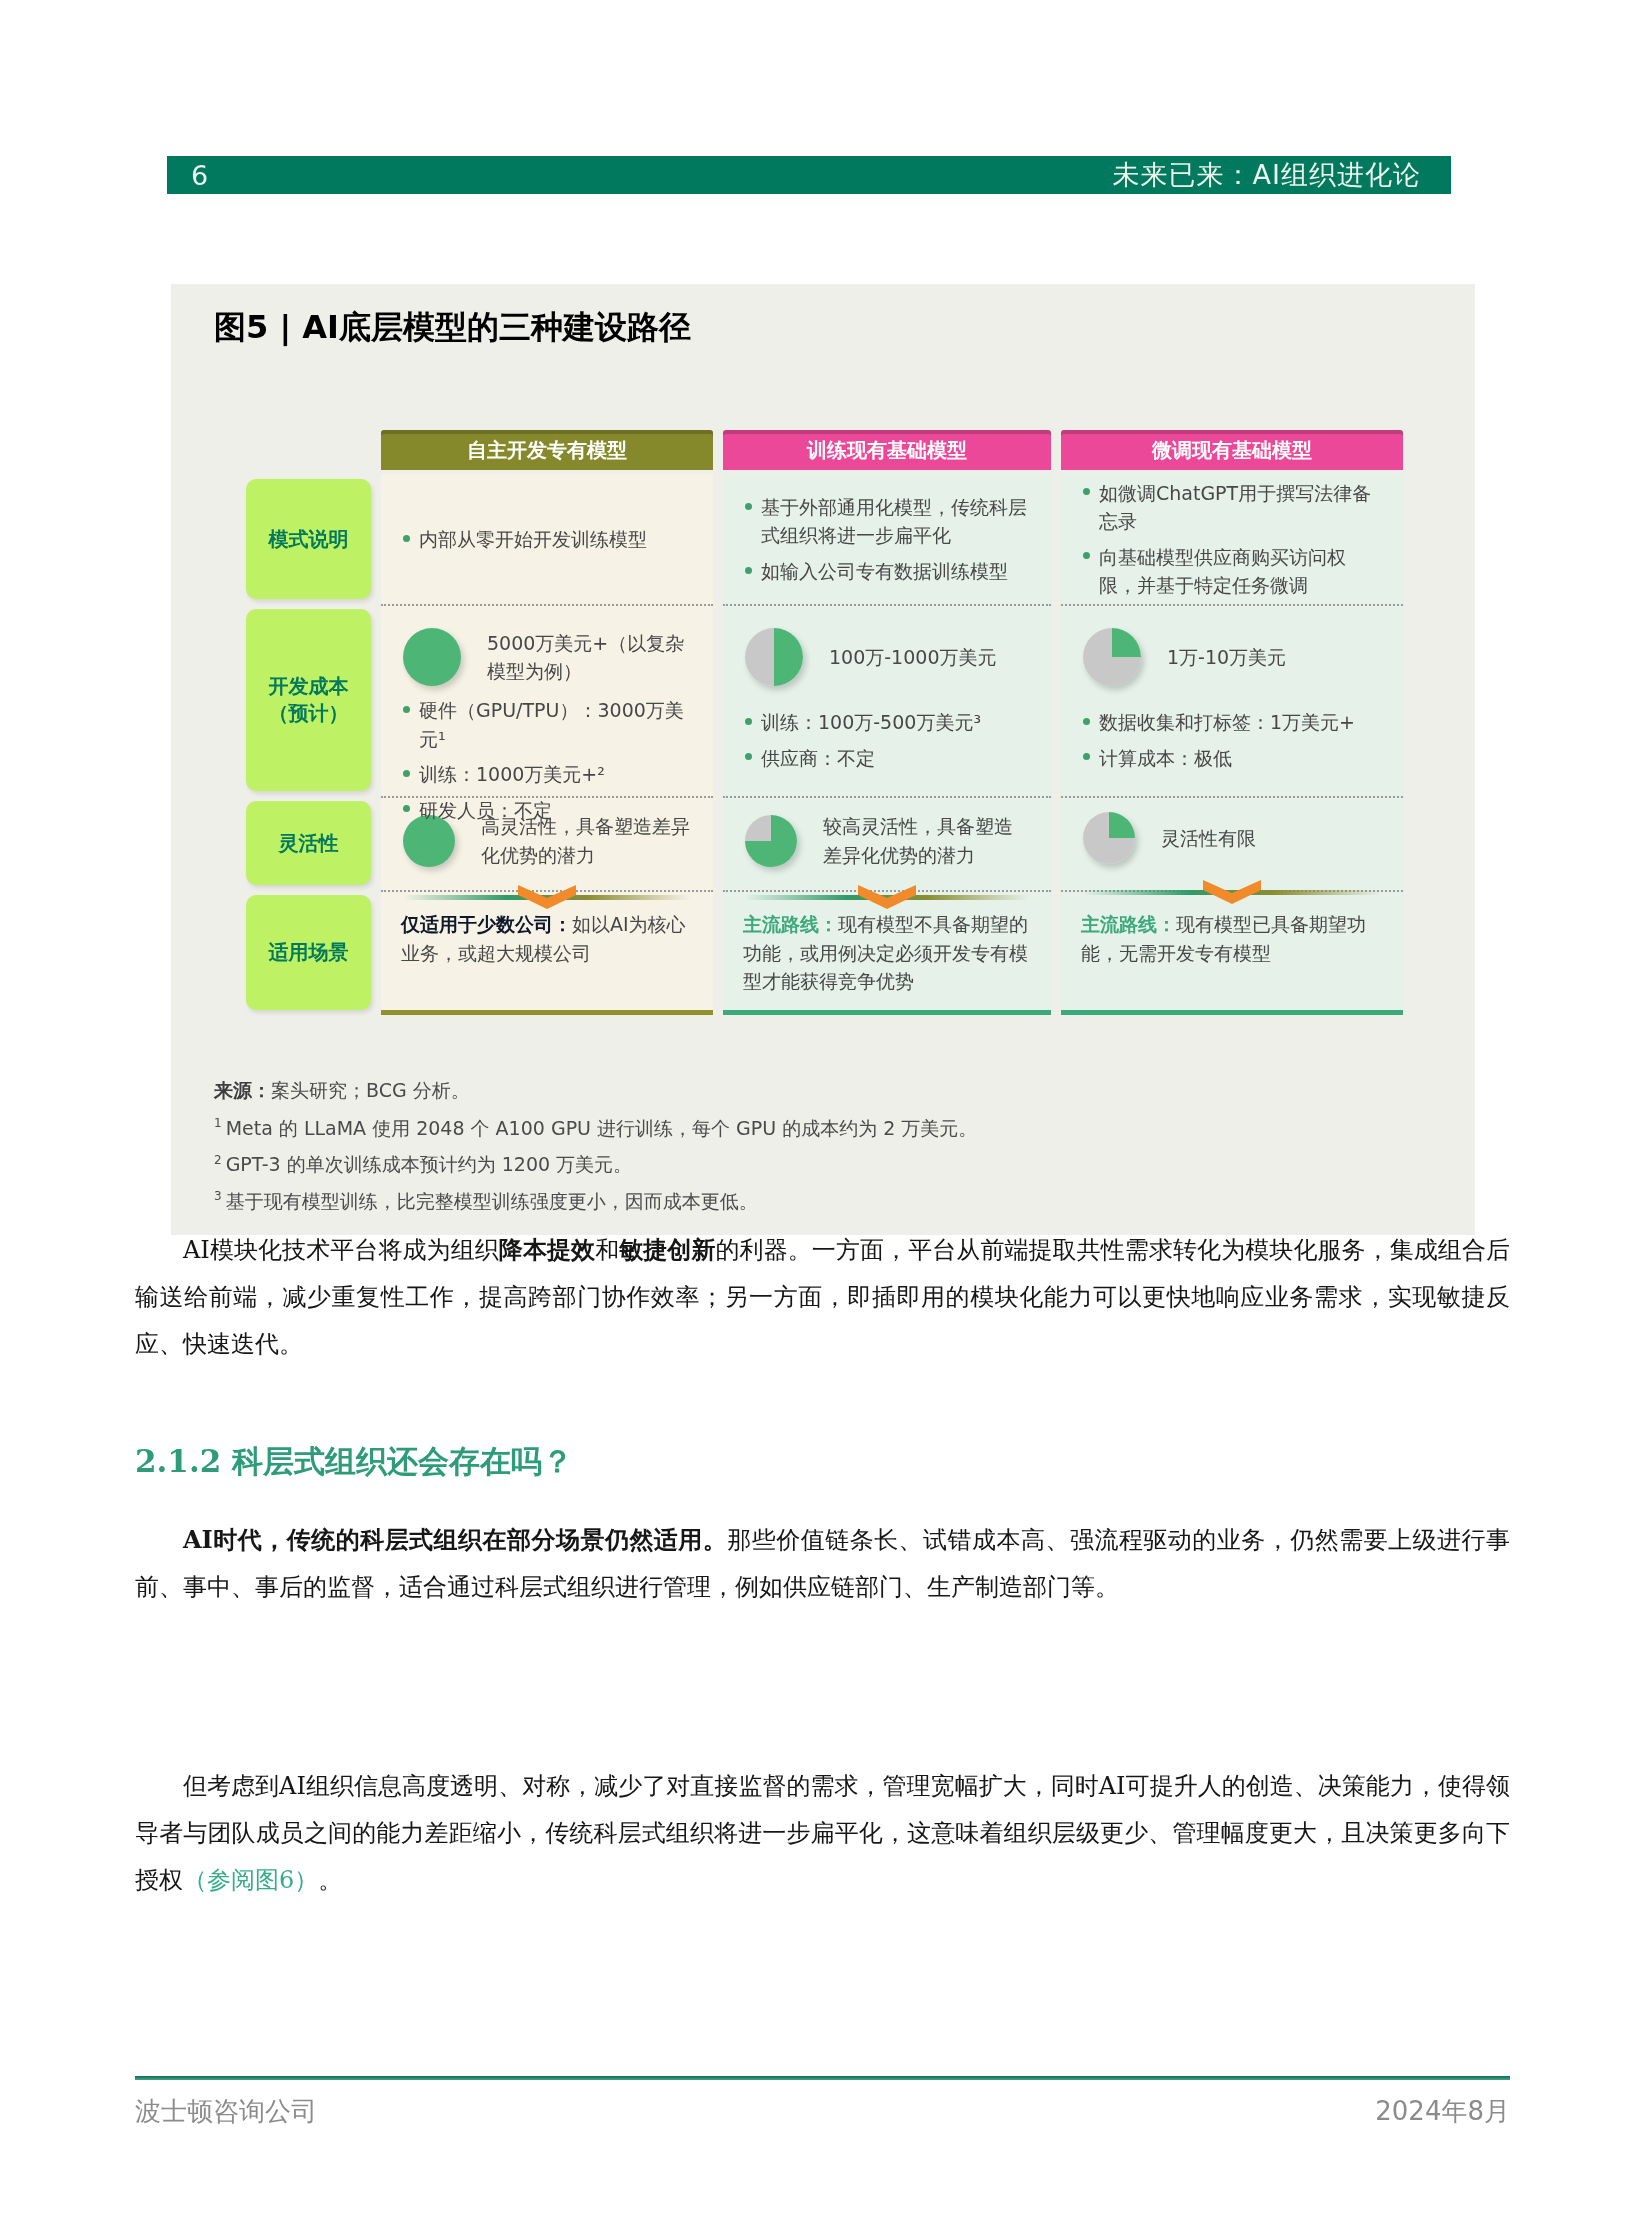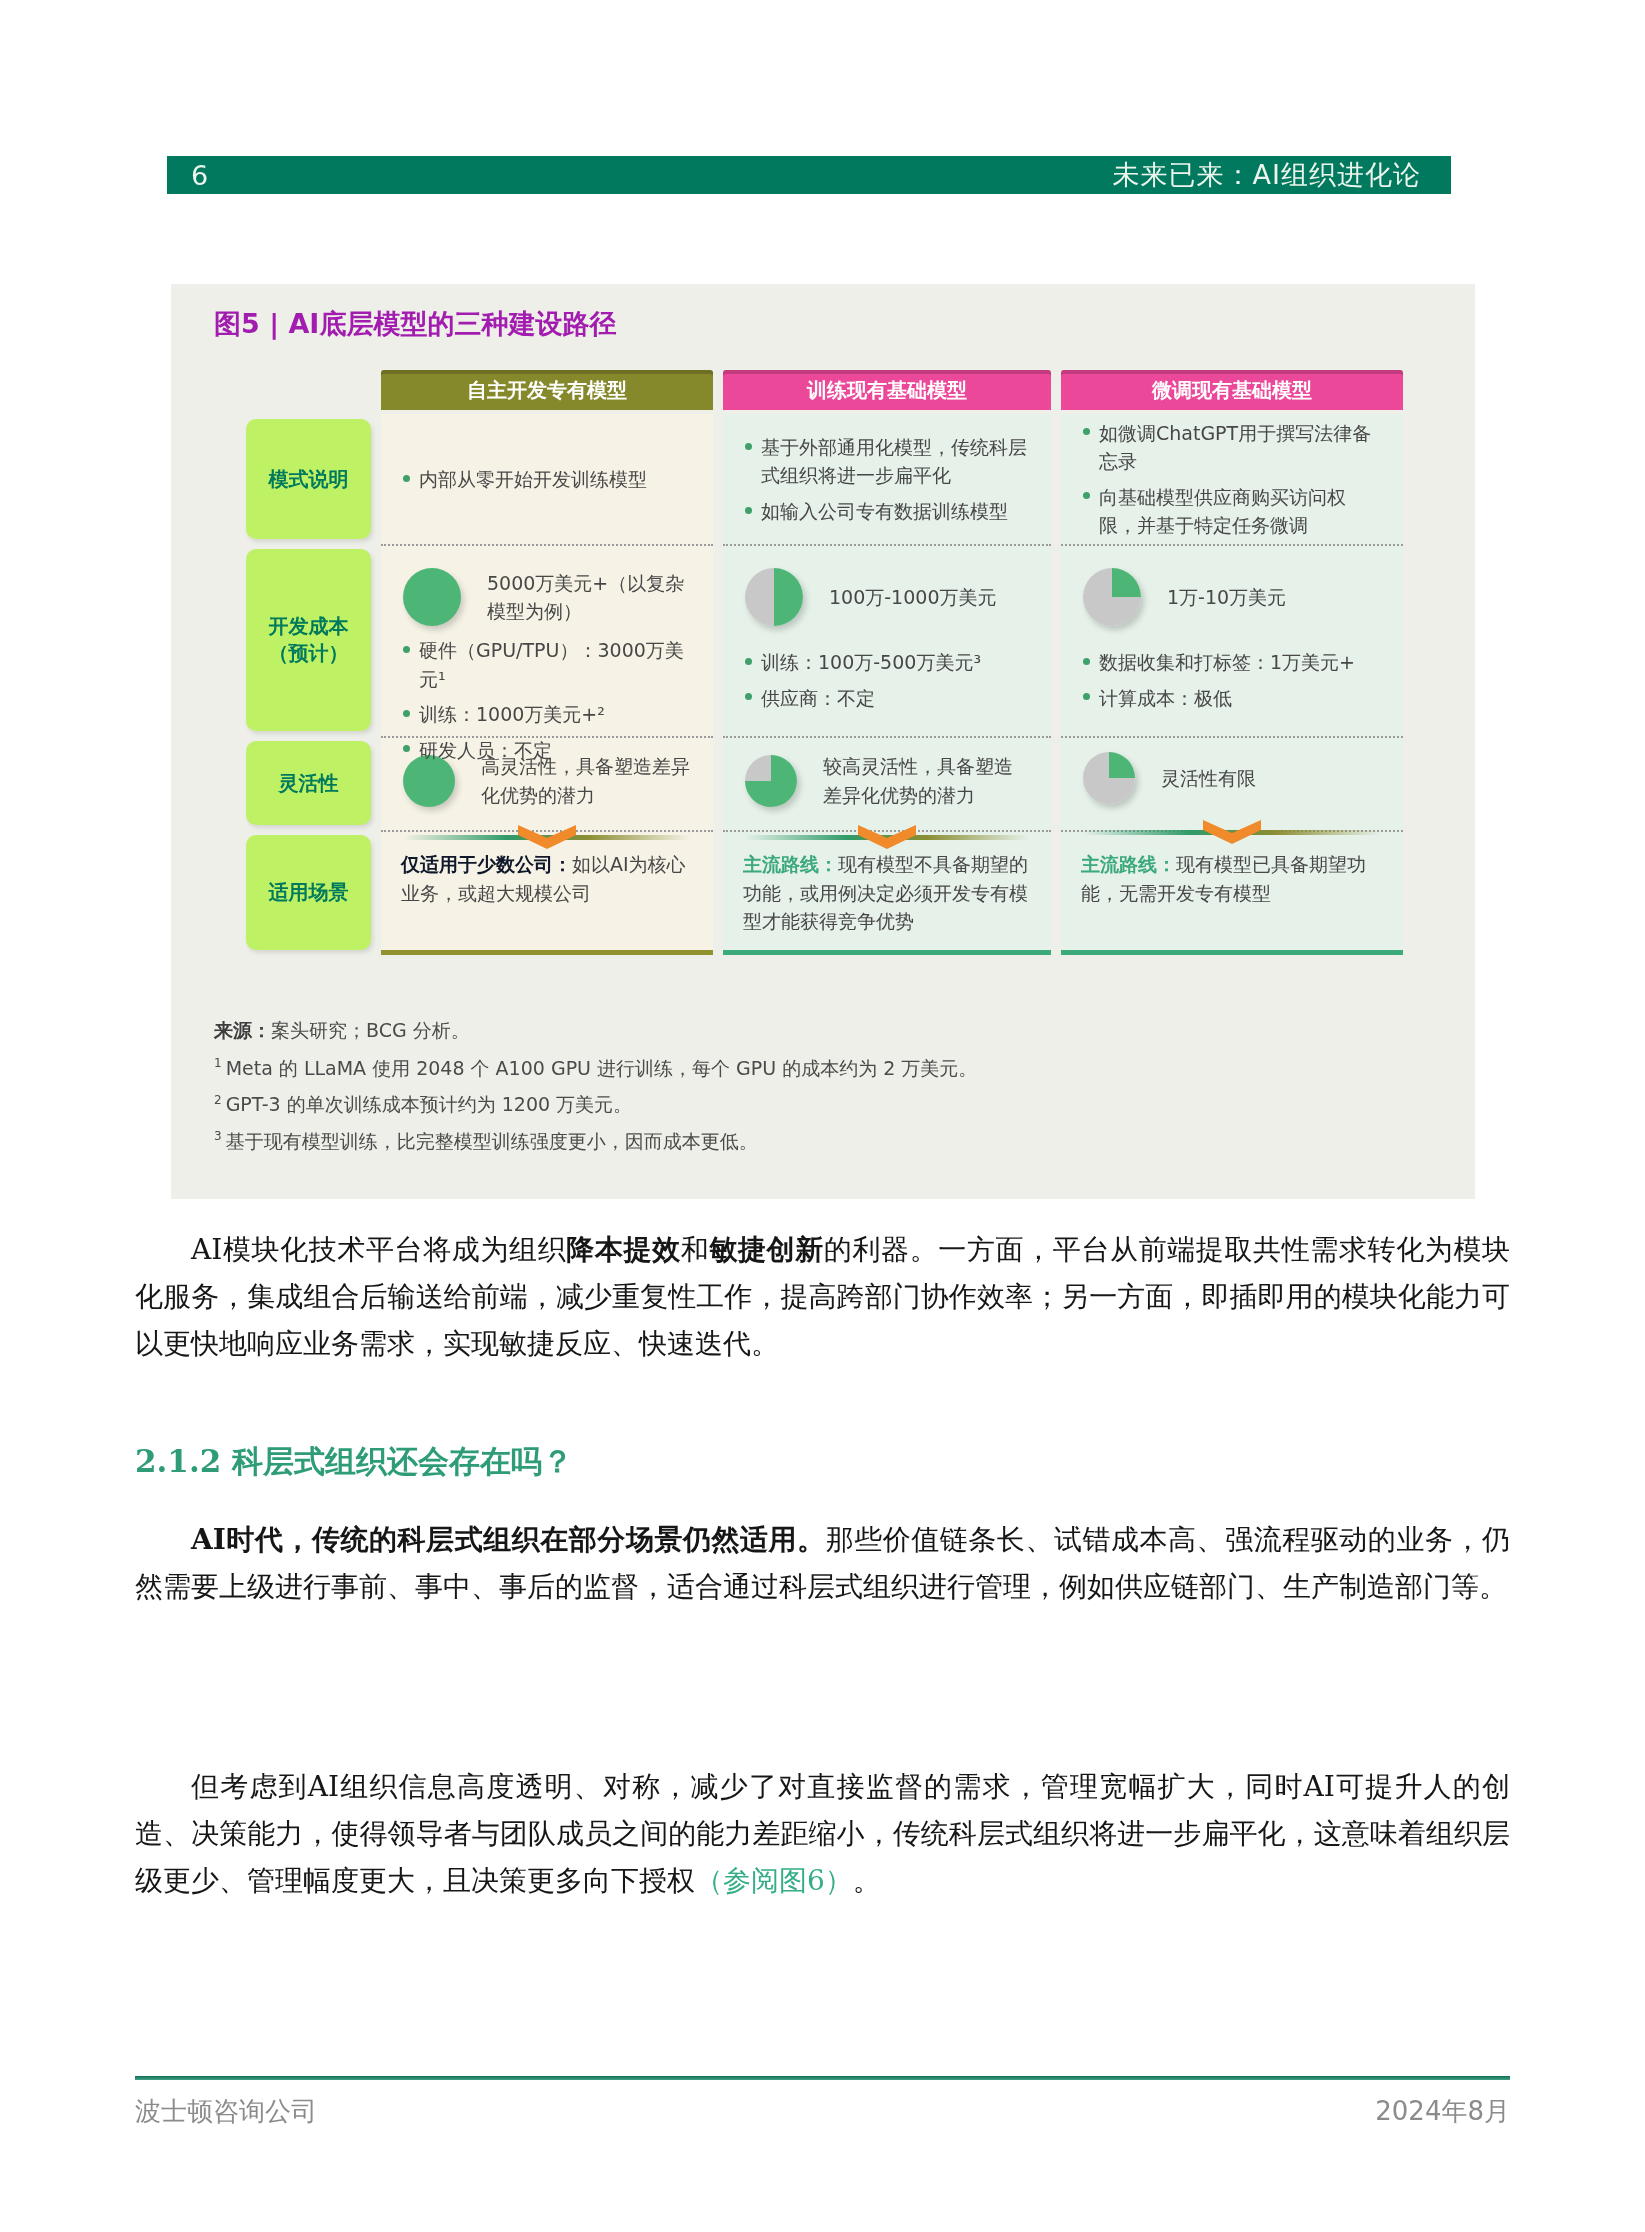--- a/index.html
+++ b/index.html
@@ -21,21 +21,21 @@
   }
   .topbar .pageno { color:#EDF5EC; font-size:27px; }
   .topbar .htitle { color:#EDF5EC; font-size:27px; letter-spacing:1px; }
 
   
   .figure {
     position:absolute; left:171px; top:284px; width:1304px; min-height:915px;
     background:#EFEFEA;
     padding:22px 72px 20px 43px;
   }
-  .fig-title { color:#a21caf; font-size:27px; font-weight:bold; margin-bottom:28px; }
+  .fig-title { color:#000000; font-size:32px; font-weight:bold; margin-bottom:80px; }
 
   .fgrid {
     display:grid;
     margin-left:32px;
     grid-template-columns:125px 332px 328px 342px;
     grid-template-rows:44px 130px 192px 94px 125px;
     column-gap:10px;
   }
 
   .tab {
@@ -96,21 +96,21 @@
   .fignotes { margin-top:62px; font-size:19px; color:#4a4a4a; line-height:1.45; }
   .fignotes .srcline { margin-bottom:10px; }
   .fignotes .srclabel { font-weight:bold; color:#3d3d3d; }
   .fignotes .note { margin-top:9px; }
   .fignotes sup { font-size:12px; margin-right:4px; }
 
   
   .bodytext {
     position:absolute; left:135px; width:1375px;
     font-family:"DejaVu Serif","Liberation Serif",serif;
-    font-size:28px; line-height:47px; color:#161616;
+    font-size:24px; line-height:47px; color:#161616;
     text-align:justify; text-indent:2em;
   }
   .p1 { top:1226px; }
   .p2 { top:1516px; }
   .p3 { top:1763px; }
   .bodytext b { font-weight:bold; }
   .figref { color:#36AD88; }
 
   .sect-heading {
     position:absolute; left:135px; top:1441px;

